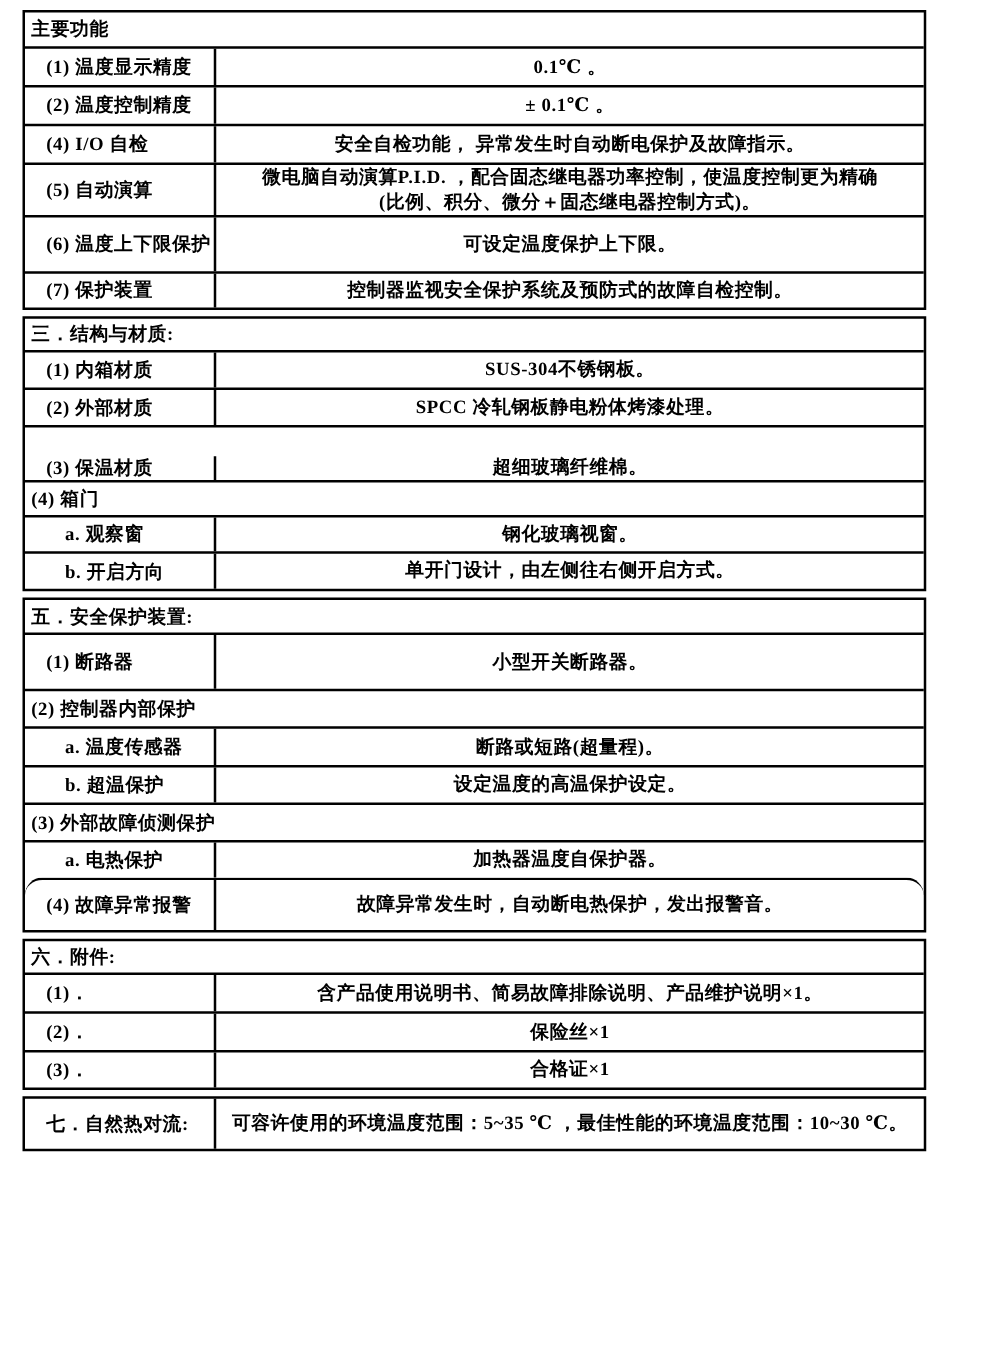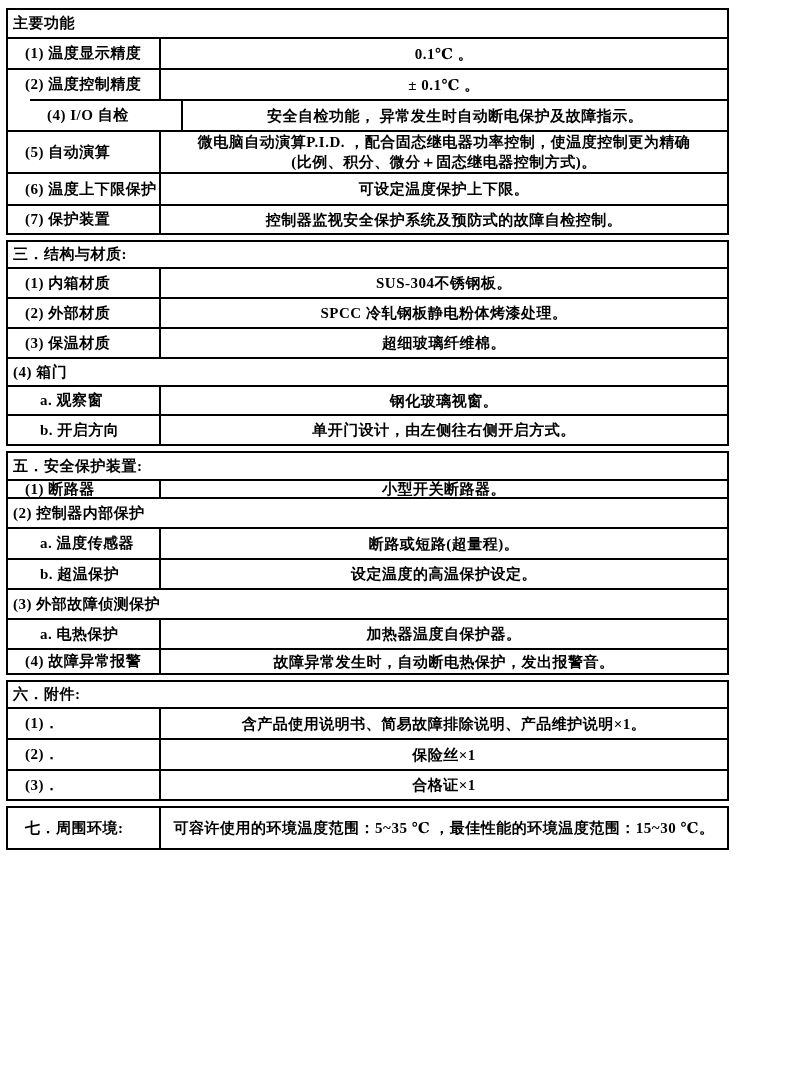--- a/index.html
+++ b/index.html
@@ -9,21 +9,21 @@
   }
   body {
     width: 790px;
     height: 1089px;
     position: relative;
     font-family: "Liberation Serif", "DejaVu Serif", serif;
     color: #000000;
   }
   .table-wrap {
     position: absolute;
-    left: 6px;
+    left: 18px;
     top: 8px;
     width: 723px;
   }
   .block {
     border: 2.5px solid #000;
     margin-bottom: 5px;
     box-sizing: border-box;
     background: #ffffff;
   }
   .row {
@@ -77,73 +77,73 @@
         <div class="cell-section">主要功能</div>
       </div>
       <div class="row row-pair" style="height: 31px;">
         <div class="cell-label">(1) 温度显示精度</div>
         <div class="cell-value">0.1℃ 。</div>
       </div>
       <div class="row row-pair" style="height: 31px;">
         <div class="cell-label">(2) 温度控制精度</div>
         <div class="cell-value">± 0.1℃ 。</div>
       </div>
-      <div class="row row-pair" style="height: 31px; margin-left: 22px;">
+      <div class="row row-pair" style="height: 31px;">
         <div class="cell-label">(4) I/O 自检</div>
         <div class="cell-value">安全自检功能， 异常发生时自动断电保护及故障指示。</div>
       </div>
       <div class="row row-pair" style="height: 42px; font-family: Liberation Serif, serif;">
         <div class="cell-label">(5) 自动演算</div>
         <div class="cell-value">
           <div>微电脑自动演算P.I.D. ，配合固态继电器功率控制，使温度控制更为精确</div>
           <div>(比例、积分、微分＋固态继电器控制方式)。</div>
         </div>
       </div>
-      <div class="row row-pair" style="height: 32px;">
+      <div class="row row-pair" style="height: 45px;">
         <div class="cell-label">(6) 温度上下限保护</div>
         <div class="cell-value">可设定温度保护上下限。</div>
       </div>
       <div class="row row-pair" style="height: 29px;">
         <div class="cell-label">(7) 保护装置</div>
         <div class="cell-value">控制器监视安全保护系统及预防式的故障自检控制。</div>
       </div>
     </div>
     <div class="block">
       <div class="row row-section" style="height: 25px;">
         <div class="cell-section">三．结构与材质:</div>
       </div>
       <div class="row row-pair" style="height: 30px;">
         <div class="cell-label">(1) 内箱材质</div>
         <div class="cell-value">SUS-304不锈钢板。</div>
       </div>
       <div class="row row-pair" style="height: 30px;">
         <div class="cell-label">(2) 外部材质</div>
         <div class="cell-value">SPCC 冷轧钢板静电粉体烤漆处理。</div>
       </div>
-      <div class="row row-pair" style="height: 30px;">
+      <div class="row row-pair" style="height: 44px; align-items: flex-end;">
         <div class="cell-label">(3) 保温材质</div>
         <div class="cell-value">超细玻璃纤维棉。</div>
       </div>
       <div class="row row-section" style="height: 28px;">
         <div class="cell-section">(4) 箱门</div>
       </div>
       <div class="row row-pair" style="height: 29px;">
         <div class="cell-label indent">a. 观察窗</div>
         <div class="cell-value">钢化玻璃视窗。</div>
       </div>
       <div class="row row-pair" style="height: 30px;">
         <div class="cell-label indent">b. 开启方向</div>
         <div class="cell-value">单开门设计，由左侧往右侧开启方式。</div>
       </div>
     </div>
     <div class="block">
       <div class="row row-section" style="height: 26px;">
         <div class="cell-section">五．安全保护装置:</div>
       </div>
-      <div class="row row-pair" style="height: 18px; justify-content: center;">
+      <div class="row row-pair" style="height: 45px; justify-content: center;">
         <div class="cell-label">(1) 断路器</div>
         <div class="cell-value">小型开关断路器。</div>
       </div>
       <div class="row row-section" style="height: 30px;">
         <div class="cell-section">(2) 控制器内部保护</div>
       </div>
       <div class="row row-pair" style="height: 31px;">
         <div class="cell-label indent">a. 温度传感器</div>
         <div class="cell-value">断路或短路(超量程)。</div>
       </div>
@@ -151,21 +151,21 @@
         <div class="cell-label indent">b. 超温保护</div>
         <div class="cell-value">设定温度的高温保护设定。</div>
       </div>
       <div class="row row-section" style="height: 30px;">
         <div class="cell-section">(3) 外部故障侦测保护</div>
       </div>
       <div class="row row-pair" style="height: 30px;">
         <div class="cell-label indent">a. 电热保护</div>
         <div class="cell-value">加热器温度自保护器。</div>
       </div>
-      <div class="row row-pair" style="height: 25px;">
+      <div class="row row-pair" style="height: 42px; border-radius: 14px;">
         <div class="cell-label">(4) 故障异常报警</div>
         <div class="cell-value">故障异常发生时，自动断电热保护，发出报警音。</div>
       </div>
     </div>
     <div class="block">
       <div class="row row-section" style="height: 25px;">
         <div class="cell-section">六．附件:</div>
       </div>
       <div class="row row-pair" style="height: 31px;">
         <div class="cell-label">(1)．</div>
@@ -175,17 +175,17 @@
         <div class="cell-label">(2)．</div>
         <div class="cell-value">保险丝×1</div>
       </div>
       <div class="row row-pair" style="height: 30px;">
         <div class="cell-label">(3)．</div>
         <div class="cell-value">合格证×1</div>
       </div>
     </div>
     <div class="block">
       <div class="row row-pair" style="height: 40px;">
-        <div class="cell-label">七．周围环境:</div>
-        <div class="cell-value">可容许使用的环境温度范围：5~35 ℃ ，最佳性能的环境温度范围：15~30 ℃。</div>
+        <div class="cell-label">七．自然热对流:</div>
+        <div class="cell-value">可容许使用的环境温度范围：5~35 ℃ ，最佳性能的环境温度范围：10~30 ℃。</div>
       </div>
     </div>
   </div>
 
 </body></html>

